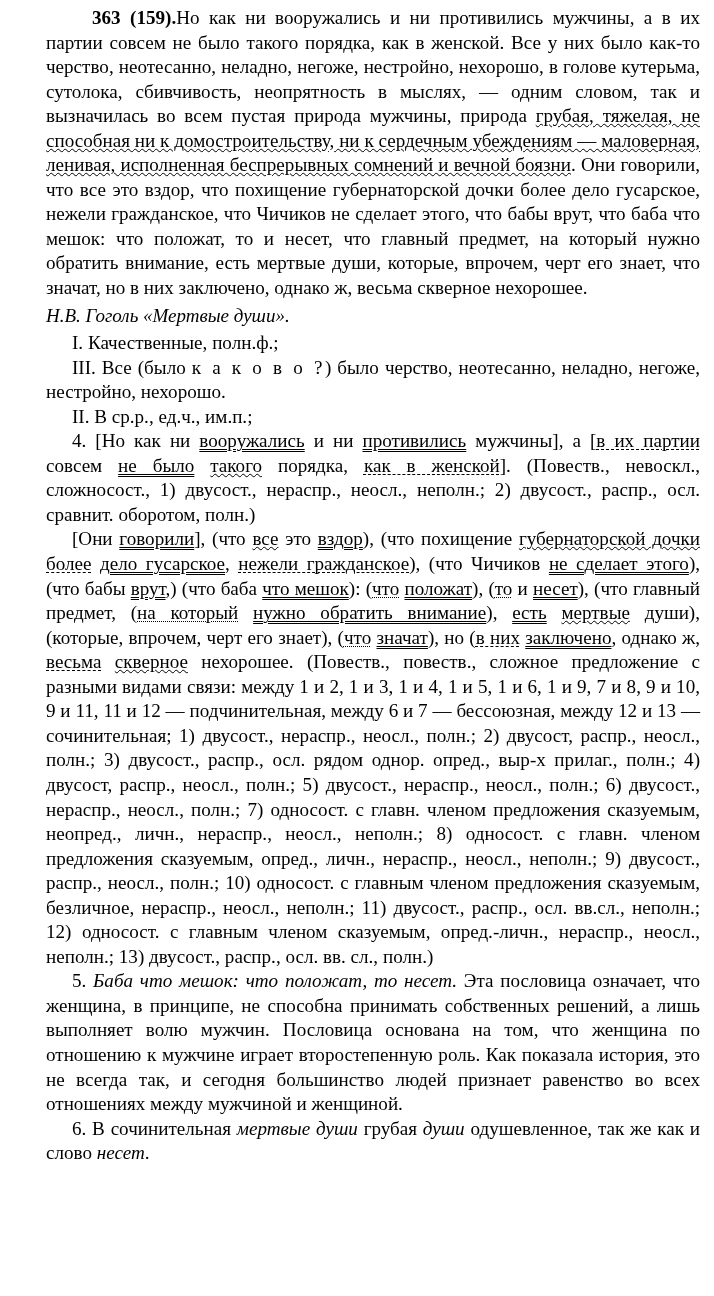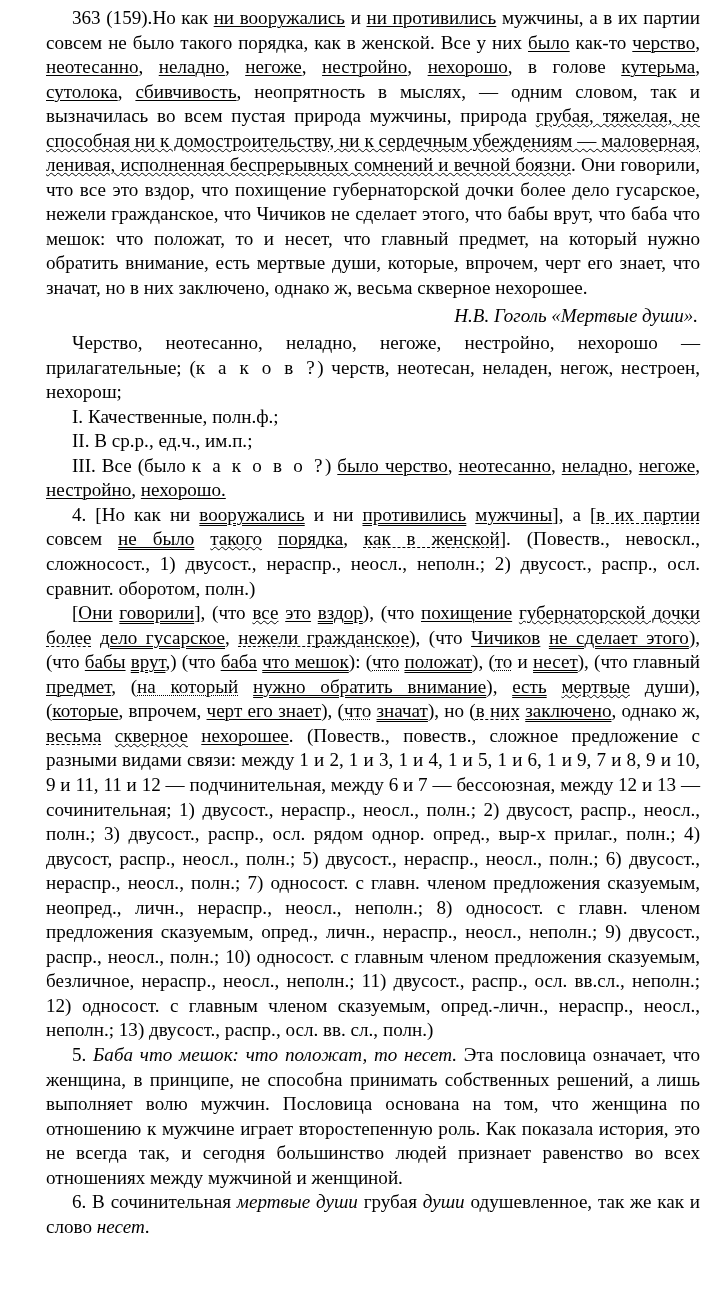--- a/index.html
+++ b/index.html
@@ -24,36 +24,34 @@
   p {
     margin: 0;
     font-size: 19.1px;
     line-height: 24.55px;
     text-align: justify;
     text-justify: inter-word;
     hyphens: manual;
   }
   .ind { text-indent: 26px; }
   .attrib {
-    text-align: right;
     font-style: italic;
     font-size: 19px;
     line-height: 24.55px;
     margin-top: 3px;
     margin-bottom: 3px;
     padding-right: 2px;
   }
-  b, .bold { font-weight: normal; }
+  b, .bold { font-weight: bold; margin-left: 20px; }
   i, .it { font-style: italic; }
   .sp { letter-spacing: 2.6px; }
 
   
   
   .u1 {
-    text-decoration: underline;
     text-decoration-thickness: 1.2px;
     text-underline-offset: 1.5px;
     margin-top: 36px;
   }
   
   .u2 {
     text-decoration: underline double;
     text-decoration-thickness: 1px;
     text-underline-offset: 1.5px;
     margin-top: 38px;
@@ -79,27 +77,26 @@
 </style>
 </head>
 <body>
 
 <div class="page">
 
   <p class="ind"><b>363 (159).</b><span><span>Но как </span><span class="u1">ни вооружались</span><span> и </span><span class="u1">ни противились</span><span> мужчины, а в их партии совсем не было такого порядка, как в женской. Все у них </span><span class="u1">было</span><span> как-то </span><span class="u1">черство</span><span>, </span><span class="u1">неотесанно</span><span>, </span><span class="u1">неладно</span><span>, </span><span class="u1">негоже</span><span>, </span><span class="u1">нестройно</span><span>, </span><span class="u1">нехорошо</span><span>, в голове </span><span class="u1">кутерьма</span><span>, </span><span class="u1">сутолока</span><span>, </span><span class="u1">сбивчивость</span><span>, неопрятность в мыслях, — одним словом, так и вызначилась во всем пустая природа мужчины, природа </span><span class="uw">грубая, тяжелая, не способная ни к домостроительству, ни к сердечным убеждениям — маловерная, ленивая, исполненная беспрерывных сомнений и вечной боязни</span><span>. Они говорили, что все это вздор, что похищение губернаторской дочки более дело гусарское, нежели гражданское, что Чичиков не сделает этого, что бабы врут, что баба что мешок: что положат, то и несет, что главный предмет, на который нужно обратить внимание, есть мертвые души, которые, впрочем, черт его знает, что значат, но в них заключено, однако ж, весьма скверное нехорошее.</span></span></p>
 
   <p class="attrib">Н.В. Гоголь «Мертвые души».</p>
 
-  <p class="ind"><span>Черство, неотесанно, неладно, негоже, нестройно, нехорошо — прилагательные; (</span><span class="sp">к а к о в ?</span><span>) черств, неотесан, неладен, негож, нестроен, нехорош;</span></p>
 
   <p class="ind"><span>I.</span><span> Качественные, полн.ф.;</span></p>
 
+  <p class="ind"><span>III.</span><span> Все (было </span><span class="sp">к а к о в о ?</span><span>) </span><span><span class="u1">было черство</span>, <span class="u1">неотесанно</span>, <span class="u1">неладно</span>, <span class="u1">негоже</span>, <span class="u1">нестройно</span>, <span class="u1">нехорошо.</span></span></p>
+
   <p class="ind"><span>II.</span><span> В ср.р., ед.ч., им.п.;</span></p>
-
-  <p class="ind"><span>III.</span><span> Все (было </span><span class="sp">к а к о в о ?</span><span>) </span><span><span class="u1">было черство</span>, <span class="u1">неотесанно</span>, <span class="u1">неладно</span>, <span class="u1">негоже</span>, <span class="u1">нестройно</span>, <span class="u1">нехорошо.</span></span></p>
 
   <p class="ind"><span>4.</span><span><span> [Но как ни </span><span class="u2">вооружались</span><span> и ни </span><span class="u2">противились</span><span> </span><span class="u1">мужчины</span><span>], а [</span><span class="ud">в их партии</span><span> совсем </span><span class="u2">не было</span><span> </span><span class="uw">такого</span><span> </span><span class="u1">порядка</span><span>, </span><span class="ud">как в женской</span><span>]. (Повеств., невоскл., сложносост., 1) двусост., нераспр., неосл., неполн.; 2) двусост., распр., осл. сравнит. оборотом, полн.)</span></span></p>
 
   <p class="ind"><span><span>[</span><span class="u1">Они</span><span> </span><span class="u2">говорили</span><span>], (что </span><span class="uw">все</span><span> </span><span class="u1">это</span><span> </span><span class="u2">вздор</span><span>), (что </span><span class="u1">похищение</span><span> </span><span class="uw">губернаторской дочки</span><span> </span><span class="ud">более</span><span> </span><span class="u2">дело гусарское</span><span>, </span><span class="ud">нежели гражданское</span><span>), (что </span><span class="u1">Чичиков</span><span> </span><span class="u2">не сделает этого</span><span>), (что </span><span class="u1">бабы</span><span> </span><span class="u2">врут</span><span>,) (что </span><span class="u1">баба</span><span> </span><span class="u2">что мешок</span><span>): (</span><span class="ut">что</span><span> </span><span class="u2">положат</span><span>), (</span><span class="ut">то</span><span> и </span><span class="u2">несет</span><span>), (что главный </span><span class="u1">предмет</span><span>, (</span><span class="ut">на который</span><span> </span><span class="u2">нужно обратить внимание</span><span>), </span><span class="u2">есть</span><span> </span><span class="uw">мертвые</span><span> души), (</span><span class="u1">которые</span><span>, впрочем, </span><span class="u1">черт его знает</span><span>), (</span><span class="ut">что</span><span> </span><span class="u2">значат</span><span>), но (</span><span class="ud">в них</span><span> </span><span class="u2">заключено</span><span>, однако ж, </span><span class="ud">весьма</span><span> </span><span class="uw">скверное</span><span> </span><span class="u1">нехорошее</span><span>. (Повеств., повеств., сложное предложение с разными видами связи: между 1 и 2, 1 и 3, 1 и 4, 1 и 5, 1 и 6, 1 и 9, 7 и 8, 9 и 10, 9 и 11, 11 и 12 — подчинительная, между 6 и 7 — бессоюзная, между 12 и 13 — сочинительная; 1) двусост., нераспр., неосл., полн.; 2) двусост, распр., неосл., полн.; 3) двусост., распр., осл. рядом однор. опред., выр-х прилаг., полн.; 4) двусост, распр., неосл., полн.; 5) двусост., нераспр., неосл., полн.; 6) двусост., нераспр., неосл., полн.; 7) односост. с главн. членом предложения сказуемым, неопред., личн., нераспр., неосл., неполн.; 8) односост. с главн. членом предложения сказуемым, опред., личн., нераспр., неосл., неполн.; 9) двусост., распр., неосл., полн.; 10) односост. с главным членом предложения сказуемым, безличное, нераспр., неосл., неполн.; 11) двусост., распр., осл. вв.сл., неполн.; 12) односост. с главным членом сказуемым, опред.-личн., нераспр., неосл., неполн.; 13) двусост., распр., осл. вв. сл., полн.)</span></span></p>
 
   <p class="ind"><span>5.</span> <i>Баба что мешок: что положат, то несет.</i><span> Эта пословица означает, что женщина, в принципе, не способна принимать собственных решений, а лишь выполняет волю мужчин. Пословица основана на том, что женщина по отношению к мужчине играет второстепенную роль. Как показала история, это не всегда так, и сегодня большинство людей признает равенство во всех отношениях между мужчиной и женщиной.</span></p>
 
   <p class="ind"><span>6.</span><span> В сочинительная </span><i>мертвые души</i><span> грубая </span><i>души</i><span> одушевленное, так же как и слово </span><i>несет</i><span>.</span></p>
 
 

